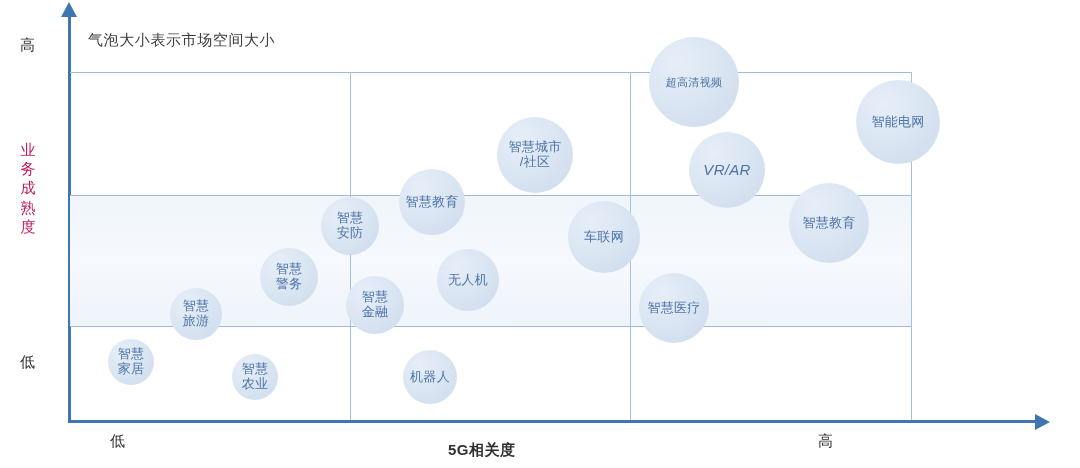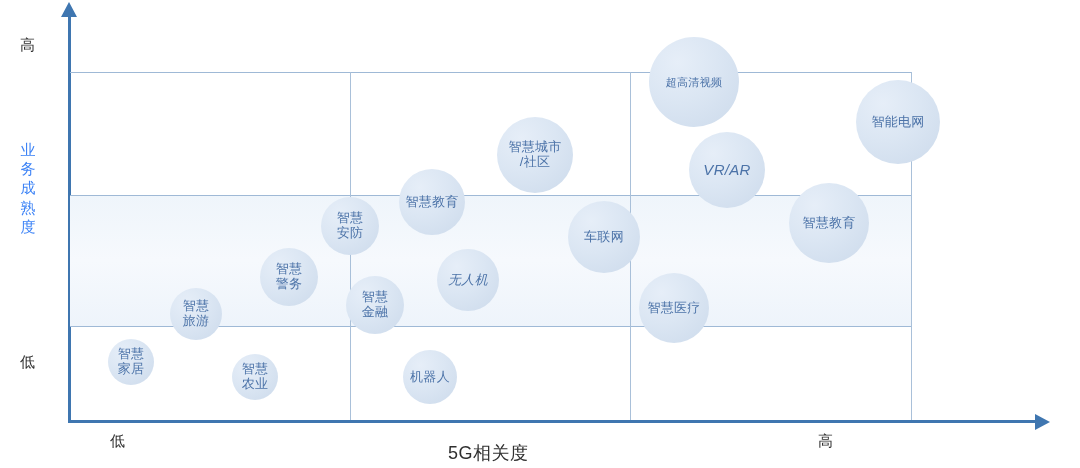--- a/index.html
+++ b/index.html
@@ -112,28 +112,28 @@
   .tick {
     position: absolute;
     font-size: 15px;
     color: #2f2f2f;
     letter-spacing: 0.5px;
   }
   #y-high { left: 20px; top: 36px; }
   #y-low  { left: 20px; top: 353px; }
   #x-low  { left: 110px; top: 432px; }
   #x-high { left: 818px; top: 432px; }
-  #x-title { left: 448px; top: 441px; font-size: 18px; }
+  #x-title { left: 448px; top: 441px; font-size: 15px; font-weight: bold; }
   #y-title {
     position: absolute;
     left: 18px;
     top: 140px;
     width: 20px;
     font-size: 15px;
-    color: #3b82f6;
+    color: #be185d;
     line-height: 1.28;
     text-align: center;
     word-break: break-all;
   }
 </style>
 </head>
 <body>
 
 <div id="canvas">
 
@@ -158,32 +158,33 @@
         <div class="bubble" style="left: 100px; top: 216px; width: 52px; height: 52px; font-size: 13px;"><span>智慧
 旅游</span></div>
         <div class="bubble" style="left: 190px; top: 176px; width: 58px; height: 58px; font-size: 13px;"><span>智慧
 警务</span></div>
         <div class="bubble" style="left: 251px; top: 125px; width: 58px; height: 58px; font-size: 13px;"><span>智慧
 安防</span></div>
         <div class="bubble" style="left: 276px; top: 204px; width: 58px; height: 58px; font-size: 13px;"><span>智慧
 金融</span></div>
         <div class="bubble" style="left: 333px; top: 278px; width: 54px; height: 54px; font-size: 13px; text-align: center;"><span>机器人</span></div>
         <div class="bubble" style="left: 329px; top: 97px; width: 66px; height: 66px; font-size: 13px;"><span>智慧教育</span></div>
-        <div class="bubble" style="left: 367px; top: 177px; width: 62px; height: 62px; font-size: 13px; font-style: italic;"><span>无人机</span></div>
+        <div class="bubble" style="left: 367px; top: 177px; width: 62px; height: 62px; font-size: 13px;"><span>无人机</span></div>
         <div class="bubble" style="left: 427px; top: 45px; width: 76px; height: 76px; font-size: 13px;"><span>智慧城市
 /社区</span></div>
         <div class="bubble" style="left: 498px; top: 129px; width: 72px; height: 72px; font-size: 13px; align-items: center;"><span>车联网</span></div>
         <div class="bubble" style="left: 569px; top: 201px; width: 70px; height: 70px; font-size: 13px;"><span>智慧医疗</span></div>
         <div class="bubble" style="left: 619px; top: 60px; width: 76px; height: 76px; font-size: 15px; font-style: italic;"><span>VR/AR</span></div>
         <div class="bubble" style="left: 579px; top: -35px; width: 90px; height: 90px; font-size: 11px; text-align: center;"><span>超高清视频</span></div>
         <div class="bubble" style="left: 719px; top: 111px; width: 80px; height: 80px; font-size: 13px;"><span>智慧教育</span></div>
         <div class="bubble" style="left: 786px; top: 8px; width: 84px; height: 84px; font-size: 13px;"><span>智能电网</span></div>
       </div>
   </div>
 
+  <div class="note">气泡大小表示市场空间大小</div>
   <div class="tick" id="y-high">高</div>
   <div class="tick" id="y-low">低</div>
   <div id="y-title">业务成熟度</div>
   <div class="tick" id="x-low">低</div>
   <div class="tick" id="x-high">高</div>
   <div class="tick" id="x-title">5G相关度</div>
 
 </div>
 
 </body></html>

